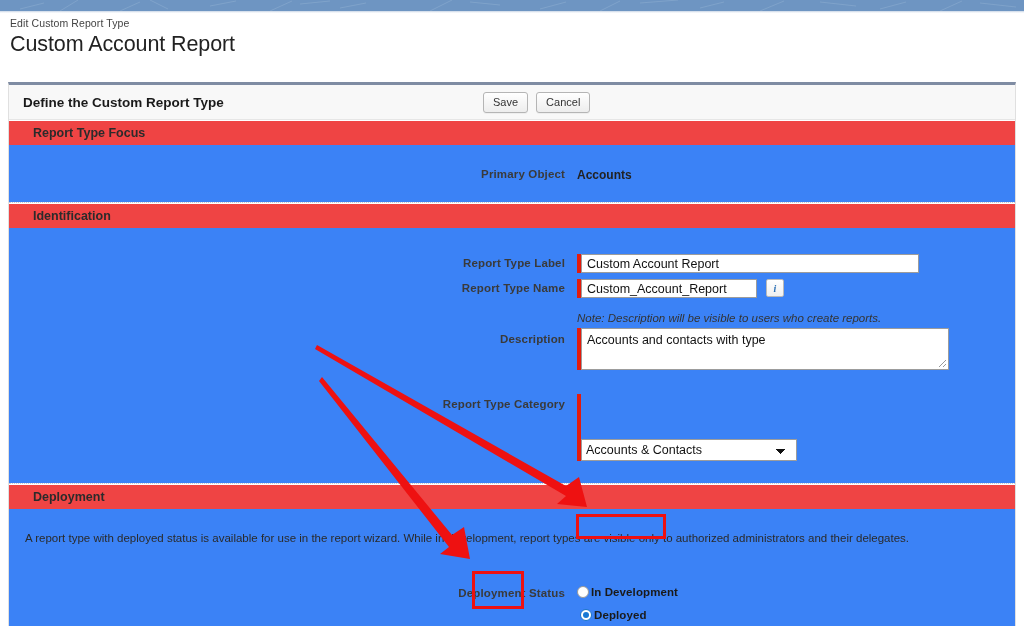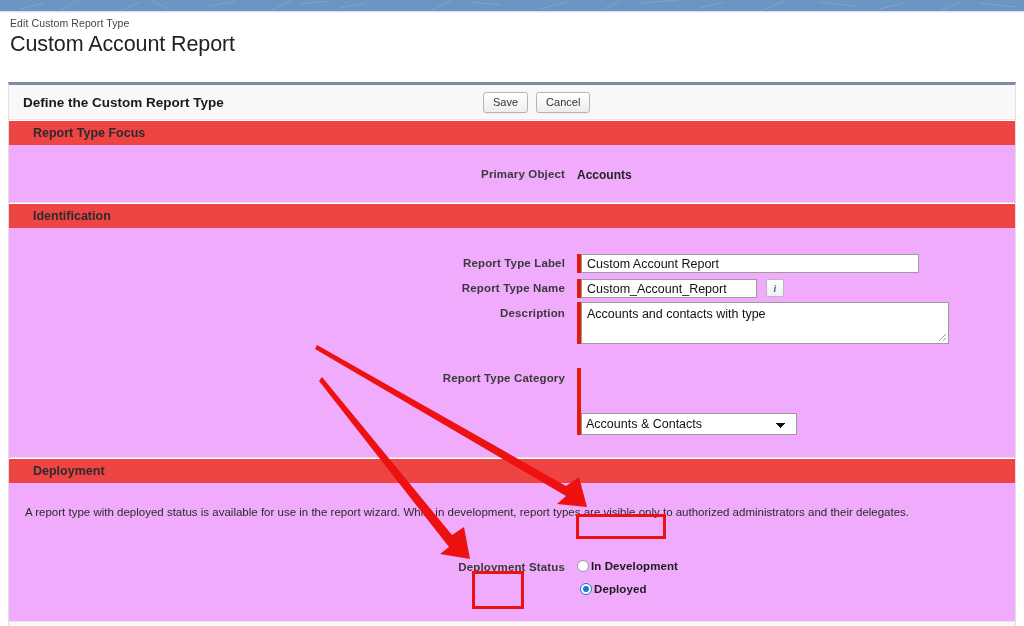--- a/index.html
+++ b/index.html
@@ -119,21 +119,21 @@
     padding-left: 24px;
     box-sizing: border-box;
   }
   .section-head .sh-label {
     font-size: 12.5px;
     font-weight: bold;
     color: #2b2b2b;
   }
 
   .section-body {
-    background: #f0abfc;
+    background: #3b82f6;
     position: relative;
   }
 
   .dotted-sep {
     border-bottom: 1px dotted #c8c8d0;
     height: 0;
     margin: 0;
   }
 
   
@@ -361,20 +361,24 @@
 
     <div class="form-row" style="margin-top:6px;">
       <div class="f-label" style="padding-top:3px;">Report Type Name</div>
       <div class="req-wrap">
         <div class="req-bar"></div>
         <input class="text-field" type="text" style="width: 176px; height: 19px;" value="Custom_Account_Report">
       </div>
       <span class="info-icon">i</span>
     </div>
 
+    <div class="form-row" style="margin-top:14px;">
+      <div class="f-label"></div>
+      <div class="note-text">Note: Description will be visible to users who create reports.</div>
+    </div>
 
     <div class="form-row" style="margin-top:4px;">
       <div class="f-label" style="padding-top:5px;">Description</div>
       <div class="req-wrap" style="position:relative;">
         <div class="req-bar"></div>
         <textarea class="text-field" style="width: 368px; height: 42px;">Accounts and contacts with type</textarea>
         <svg width="9" height="9" viewBox="0 0 9 9" style="position:absolute;right:2px;bottom:2px;">
           <g stroke="#999" stroke-width="1">
             <line x1="8" y1="1" x2="1" y2="8"></line>
             <line x1="8" y1="5" x2="5" y2="8"></line>

